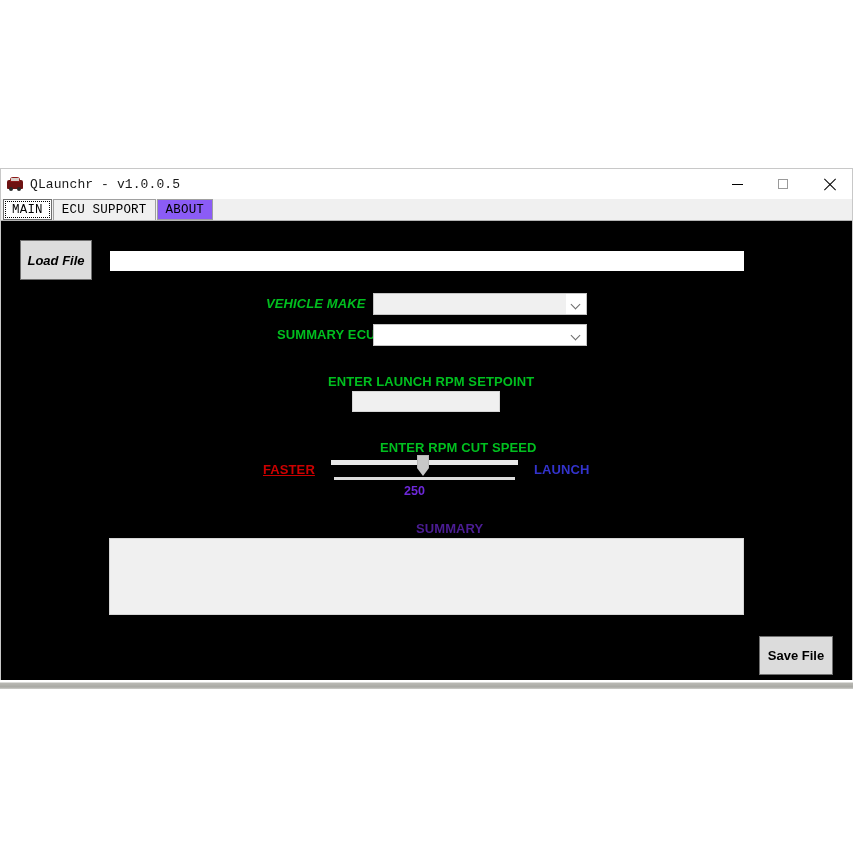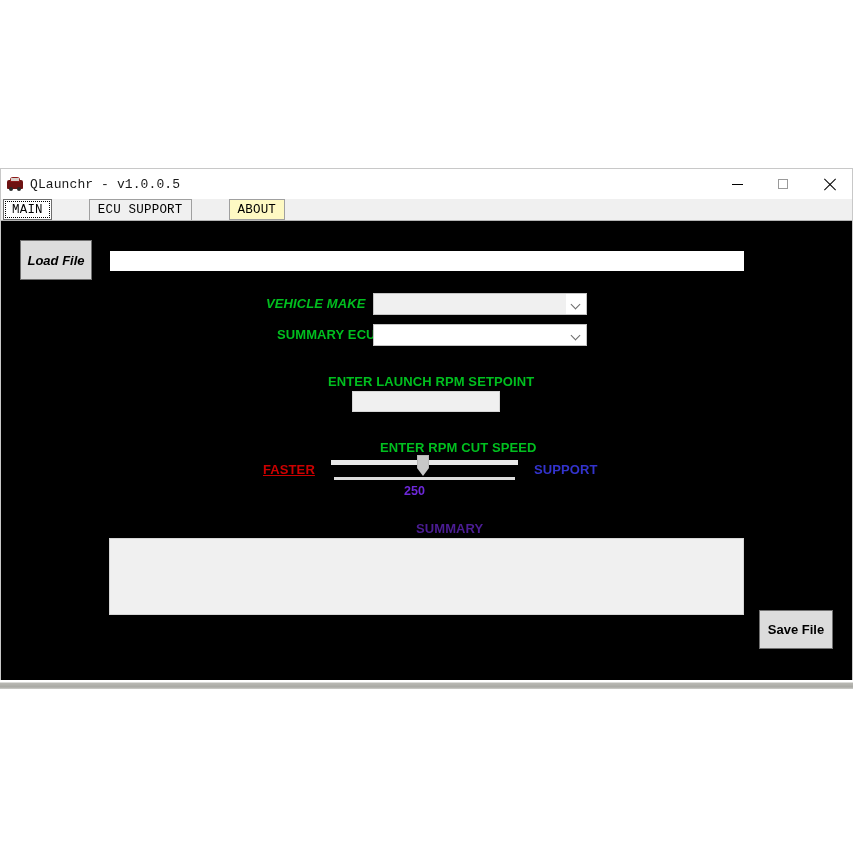--- a/index.html
+++ b/index.html
@@ -141,21 +141,20 @@
 
   
   .tabstrip {
     position: relative;
     height: 22px;
     background: #f0f0f0;
     border-bottom: 1px solid #b4b4b4;
     display: flex;
     padding-left: 2px;
     box-sizing: border-box;
-    gap: 36px;
   }
   .tab {
     height: 21px;
     box-sizing: border-box;
     display: flex;
     align-items: center;
     justify-content: center;
     font-family: "Liberation Mono", monospace;
     font-size: 12.5px;
     color: #000000;
@@ -166,21 +165,21 @@
     padding: 0 8px;
     letter-spacing: 0.2px;
   }
   .tab.selected {
     background: #ffffff;
     border: 1px solid #6d6d6d;
     outline: 1px dotted #000;
     outline-offset: -3px;
   }
   .tab.accent {
-    background: #fef9c3;
+    background: #8b5cf6;
     border: 1px solid #a0a0a0;
   }
 
   
   .client {
     position: relative;
     height: 458px;
     background: #000000;
     border-top: 1px solid #000;
   }
@@ -202,21 +201,21 @@
   }
   #load-file-button {
     left: 20px;
     top: 240px;
     width: 72px;
     height: 40px;
     font-style: italic;
   }
   #save-file-button {
     left: 759px;
-    top: 610px;
+    top: 636px;
     width: 74px;
     height: 39px;
   }
 
   
   .textbox {
     position: absolute;
     box-sizing: border-box;
     border: 1px solid #d0d0d0;
     font-family: "Liberation Sans", sans-serif;
@@ -474,21 +473,21 @@
   </div>
 
   <div class="lbl green" id="label-launch-rpm">ENTER LAUNCH RPM SETPOINT</div>
 
   <div class="textbox" id="launch-rpm-input"></div>
 
   <div class="lbl green" id="label-rpm-cut">ENTER RPM CUT SPEED</div>
 
   <div class="lbl red" id="label-faster">FASTER</div>
 
-  <div class="lbl blue" id="label-slower">SUPPORT</div>
+  <div class="lbl blue" id="label-slower">LAUNCH</div>
 
   <div id="rpm-cut-slider">
     <div class="track"></div>
     <div class="ticks"></div>
     <div class="thumb">
       <div class="top"></div>
       <div class="tip"></div>
     </div>
   </div>
 

